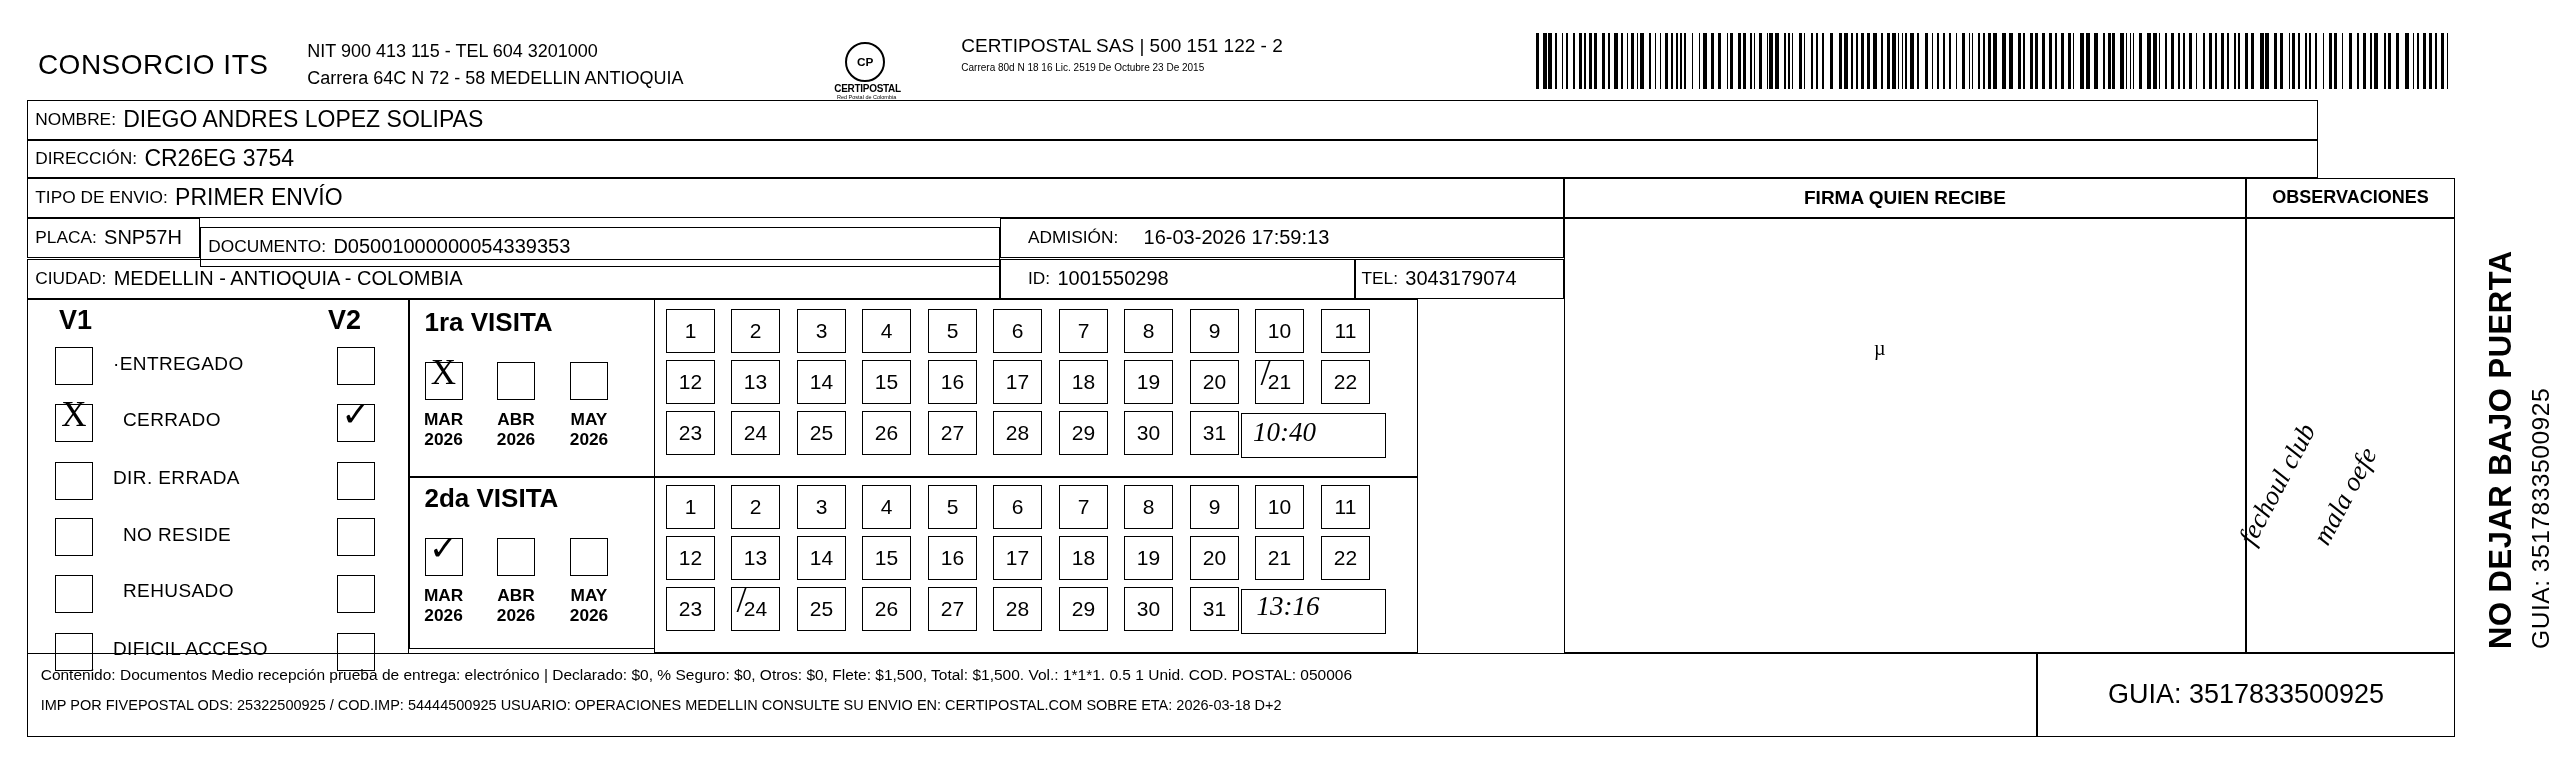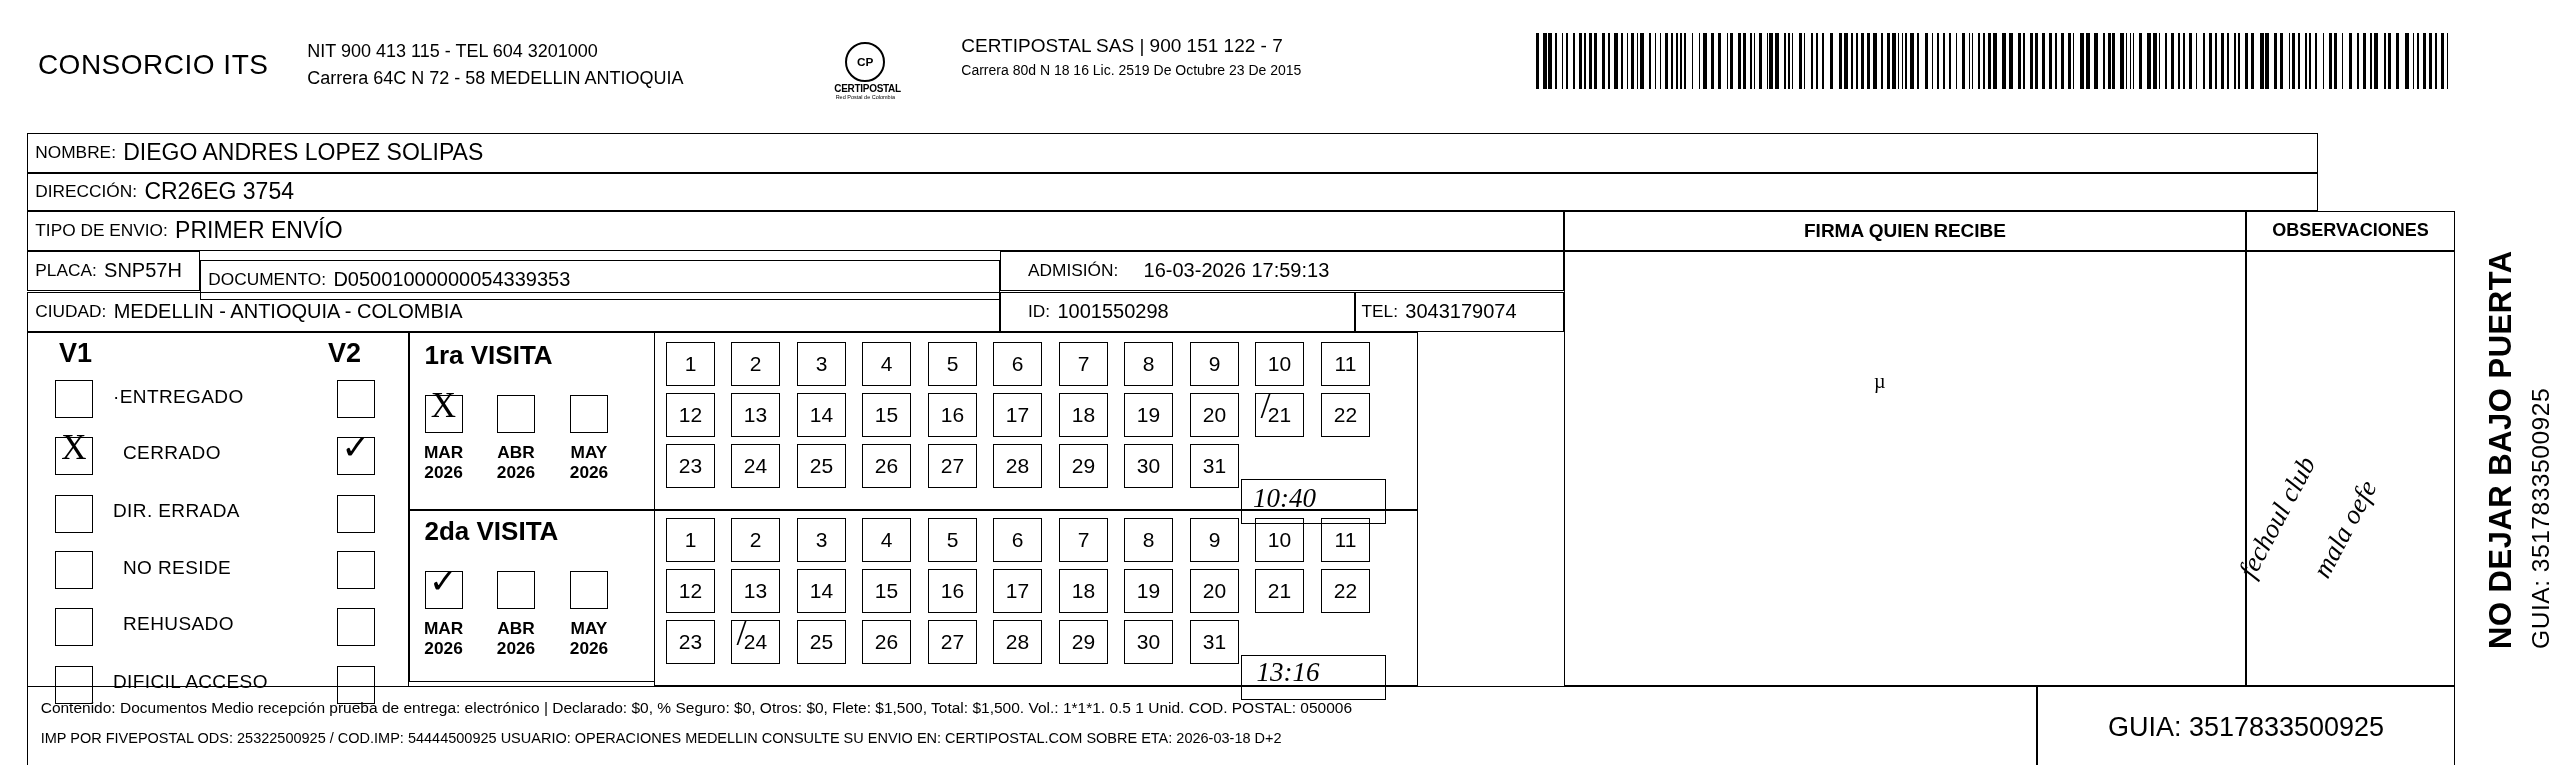--- a/index.html
+++ b/index.html
@@ -4,34 +4,34 @@
 <style>
   html,body{margin:0;padding:0;background:#ffffff;}
   body{font-family:"Liberation Sans", sans-serif; color:#000;}
   .page{position:relative;width:2576px;height:766px;background:#fff;overflow:hidden;}
   .sheet{position:absolute;left:27px;top:12.7px;width:2446px;height:737px;}
 
   
   .hdr{position:absolute;left:7.3px;top:0;width:1491px;height:87px;}
   .hdr-consorcio{position:absolute;left:3.6px;top:36px;font-size:28px;letter-spacing:0.5px;}
   .hdr-nit{position:absolute;left:273px;top:25.5px;font-size:18px;line-height:27px;}
-  .hdr-logo{position:absolute;left:800px;top:29px;width:62px;text-align:center;}
+  .hdr-logo{position:absolute;left:800px;top:29px;width:62px;text-align:right;}
   .hdr-logo .circle{width:36px;height:36px;border-radius:50%;border:2.7px solid #000;margin:0 auto;
      display:flex;align-items:center;justify-content:center;font-size:11.8px;font-weight:bold;}
   .hdr-logo .lg-t{font-size:10px;font-weight:bold;margin-top:1.8px;letter-spacing:-0.3px;}
   .hdr-logo .lg-s{font-size:5.5px;margin-top:-0.9px;}
   .hdr-cp{position:absolute;left:927px;top:22px;font-size:19px;}
-  .hdr-cp2{position:absolute;left:927px;top:49px;font-size:14px;}
+  .hdr-cp2{position:absolute;left:927px;top:49px;font-size:10px;}
 
   
   .barcode{position:absolute;left:1509px;top:20px;width:918px;height:56px;display:flex;align-items:stretch;}
   .barcode i{display:block;height:100%;background:#000;}
 
   
-  .bx{position:absolute;border:1.8px solid #000;box-sizing:border-box;margin-top:33px;}
+  .bx{position:absolute;border:1.8px solid #000;box-sizing:border-box;}
   .lbl{font-size:17.3px;}
   .val{font-size:23px;}
   .vsm{font-size:20px;}
 
   .row-txt{display:flex;align-items:center;height:100%;padding-left:7.3px;}
   .row-txt .lbl{margin-right:7.3px;}
 
   
   .cell{position:absolute;border:1.8px solid #000;box-sizing:border-box;display:flex;align-items:center;justify-content:center;font-size:21px;}
   .chk{position:absolute;border:1.8px solid #000;box-sizing:border-box;width:38px;height:38px;}
@@ -62,21 +62,21 @@
       <div class="hdr-consorcio">CONSORCIO ITS</div>
       <div class="hdr-nit">
         <div>NIT 900 413 115 - TEL 604 3201000</div>
         <div>Carrera 64C N 72 - 58 MEDELLIN ANTIOQUIA</div>
       </div>
       <div class="hdr-logo">
         <div class="circle">CP</div>
         <div class="lg-t">CERTIPOSTAL</div>
         <div class="lg-s">Red Postal de Colombia</div>
       </div>
-      <div class="hdr-cp">CERTIPOSTAL SAS | 900 151 122 - 7</div>
+      <div class="hdr-cp">CERTIPOSTAL SAS | 500 151 122 - 2</div>
       <div class="hdr-cp2">Carrera 80d N 18 16  Lic. 2519 De Octubre 23 De 2015</div>
     </div>
 
     <div class="barcode" id="barcode">
         <i style="width:5.5px;margin-right:3.6px;"></i>
         <i style="width:6.4px;margin-right:1.8px;"></i>
         <i style="width:6.4px;margin-right:2.7px;"></i>
         <i style="width:4.5px;margin-right:4.5px;"></i>
         <i style="width:2.7px;margin-right:2.7px;"></i>
         <i style="width:3.6px;margin-right:4.5px;"></i>

